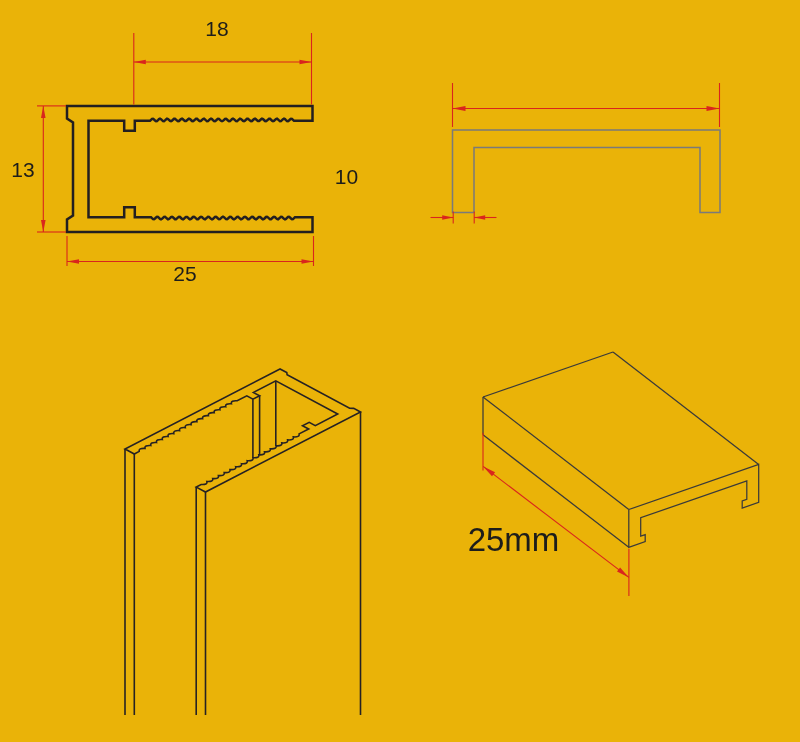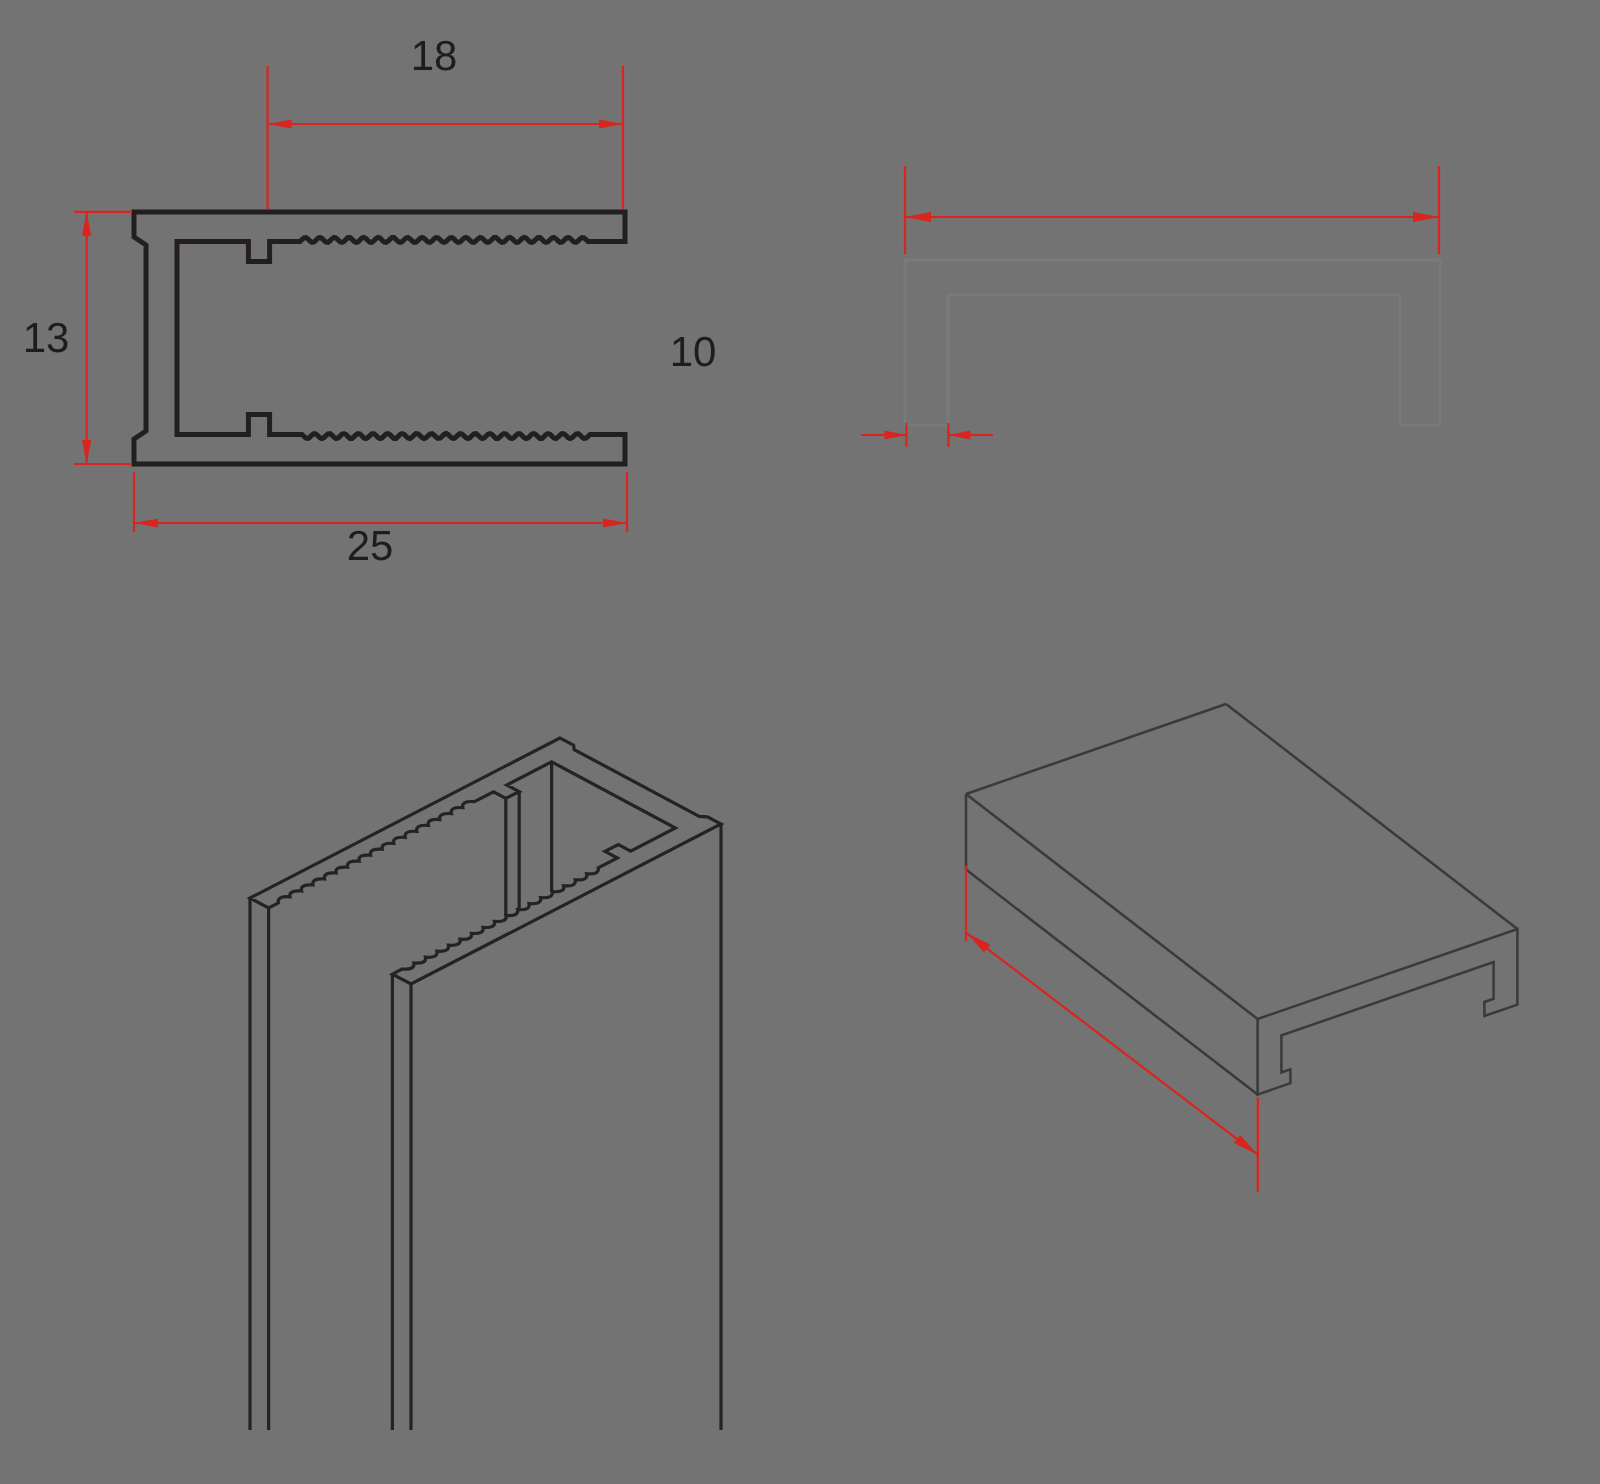--- a/index.html
+++ b/index.html
@@ -5,21 +5,21 @@
   html, body {
     margin: 0; padding: 0;
     background: #ffffff;
     width: 800px; height: 742px;
     overflow: hidden;
     font-family: "Liberation Sans", "DejaVu Sans", sans-serif;
   }
   #canvas {
     position: relative;
     width: 800px; height: 742px;
-    background: #737373;
+    background: #eab308;
   }
   svg.layer {
     position: absolute; left: 0; top: 0;
     width: 800px; height: 742px;
   }
   .profile-black { fill: none; stroke: #231f20; stroke-width: 2.5; stroke-linejoin: miter; }
   .thin-gray2 { fill: none; stroke: #7a7a7a; stroke-width: 1.5; stroke-linejoin: miter; }
   .thin-gray3 { fill: none; stroke: #262223; stroke-width: 1.6; stroke-linejoin: miter; }
   .thin-gray3-line { fill: none; stroke: #262223; stroke-width: 1.6; }
   .thin-gray4 { fill: none; stroke: #3a3a3a; stroke-width: 1.25; stroke-linejoin: miter; }
@@ -115,14 +115,15 @@
       <line class="red-thin" x1="483.2" y1="466.4" x2="628.9" y2="577.4"></line>
       <polygon class="red-fill" points="483.2,466.4 495.1,472.3 492,476.3"></polygon>
       <polygon class="red-fill" points="628.9,577.4 617,571.5 620.1,567.5"></polygon>
     </g>
   </svg>
 
 <div class="lbl f1" style="left:217px; top:29px;">18</div>
 <div class="lbl f1" style="left:23px; top:170.4px;">13</div>
 <div class="lbl f1" style="left:318.5px; top:177px;margin-left:28px;">10</div>
 <div class="lbl f1" style="left:185px; top:273.5px;">25</div>
+<div class="lbl f4" style="left:513.5px; top:539.5px;">25mm</div>
 
 </div>
 
 </body></html>

